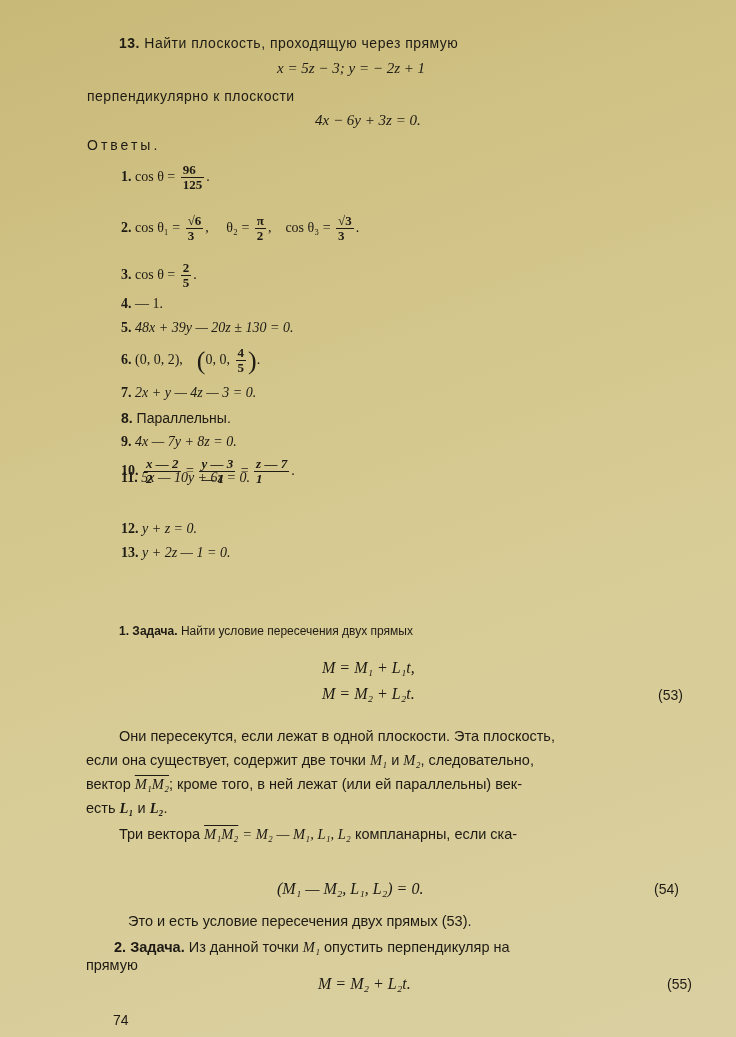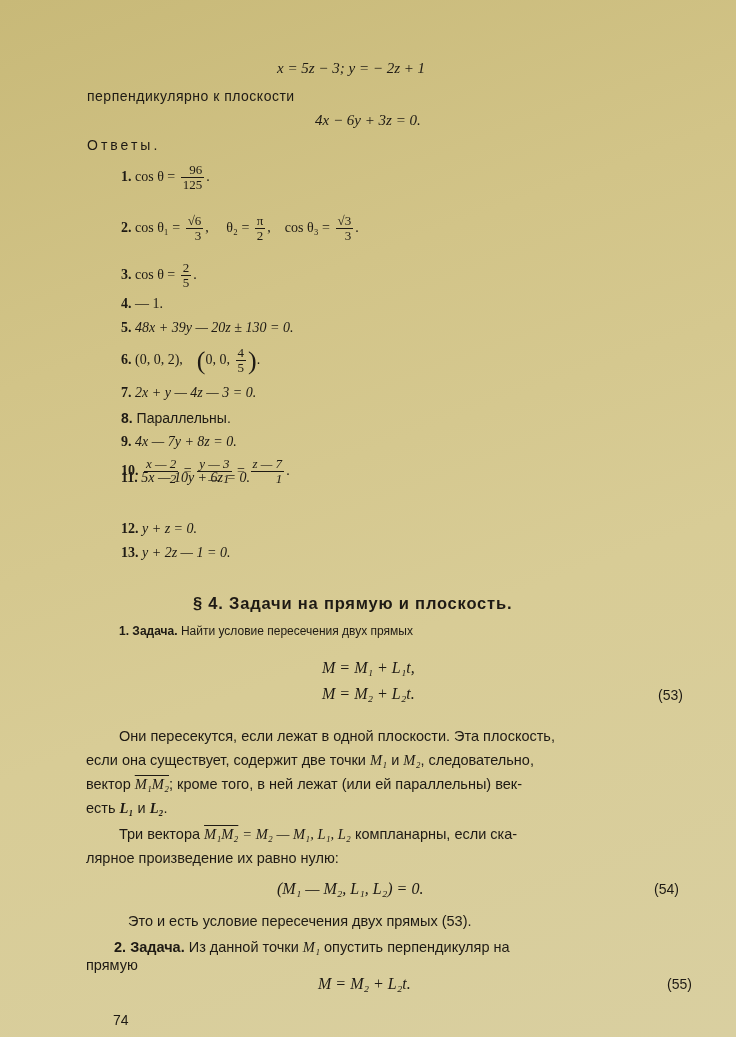--- a/index.html
+++ b/index.html
@@ -9,33 +9,37 @@
     font-family: "Liberation Sans", sans-serif;
     color: #1e1a14;
   }
   .page { position: absolute; left: 0; top: 0; width: 736px; height: 1037px; }
   .ln { position: absolute; white-space: nowrap; font-size: 14px; line-height: 18px; }
   .serif { font-family: "Liberation Serif", serif; }
   .it { font-style: italic; }
   .b { font-weight: bold; }
   .sp { letter-spacing: 0.5px; }
   .wide { letter-spacing: 3px; }
-  .frac { display: inline-block; vertical-align: middle; text-align: right; font-size: 13px; line-height: 14px; margin: 0 2px; }
+  .frac { display: inline-block; vertical-align: middle; text-align: left; font-size: 13px; line-height: 14px; margin: 0 2px; font-weight: bold; }
   .frac .num { display: block; border-bottom: 1.3px solid #1e1a14; padding: 0 2px; }
   .frac .den { display: block; padding: 0 2px; }
   .eqno { position: absolute; white-space: nowrap; font-size: 14px; }
   .pnum { position: absolute; font-size: 14px; }
   .ov { text-decoration: overline; }
   .paren { font-size: 26px; vertical-align: middle; font-weight: 300; }
 </style>
 </head>
 <body>
 
 <div class="page">
 
+  <div class="ln sp" style="left:119px; top:34px;">
+    <span class="b">13.</span>
+    <span>Найти плоскость, проходящую через прямую</span>
+  </div>
   <div class="ln serif it" style="left:277px; top:59px; font-size:15px;">x = 5z − 3;   y = − 2z + 1</div>
   <div class="ln sp" style="left:87px; top:87px;">перпендикулярно к плоскости</div>
   <div class="ln serif it" style="left:315px; top:111px; font-size:15px;">4x − 6y + 3z = 0.</div>
 
   <div class="ln wide" style="left:87px; top:136px;">Ответы.</div>
 
   <div class="ln serif" style="left:121px; top:160px; height:34px; line-height:34px;">
     <span class="b">1.</span>
     <span>cos θ =</span>
     <span class="frac"><span class="num">96</span><span class="den">125</span></span><span>.</span>
@@ -105,21 +109,20 @@
   </div>
   <div class="ln serif" style="left:121px; top:520px;">
     <span class="b">12.</span>
     <span class="it">y + z = 0.</span>
   </div>
   <div class="ln serif" style="left:121px; top:544px;">
     <span class="b">13.</span>
     <span class="it">y + 2z — 1 = 0.</span>
   </div>
 
-  <div class="ln b" style="left:193px; top:594px; font-size:16.5px; letter-spacing:0.8px;">§ 4. Задачи на прямую и плоскость.</div>
 
   <div class="ln" style="left:119px; top:622px; font-size:12px;">
     <span class="b">1.</span>
     <span class="b">Задача.</span>
     <span>Найти условие пересечения двух прямых</span>
   </div>
   <div class="ln serif it" style="left:322px; top:659px; font-size:16px;font-family:Liberation Serif, serif;">M = M₁ + L₁t,</div>
   <div class="ln serif it" style="left:322px; top:685px; font-size:16px;">M = M₂ + L₂t.</div>
   <div class="eqno" style="left:658px; top:687px;">(53)</div>
 
@@ -140,21 +143,20 @@
     <span>и</span>
     <span class="serif it b">L₂</span><span>.</span>
   </div>
 
   <div class="ln" style="left:119px; top:825px; font-size:14.5px;">
     <span>Три вектора</span>
     <span class="serif it ov">M₁M₂</span>
     <span class="serif it">= M₂ — M₁,  L₁,  L₂</span>
     <span>компланарны, если ска-</span>
   </div>
-  <div class="ln" style="left:86px; top:849px; font-size:14.5px;">лярное произведение их равно нулю:</div>
 
   <div class="ln serif it" style="left:277px; top:880px; font-size:16px;">(M₁ — M₂,  L₁,  L₂) = 0.</div>
   <div class="eqno" style="left:654px; top:881px;">(54)</div>
 
   <div class="ln" style="left:119px; top:912px; font-size:14.5px;margin-left:9px;">Это и есть условие пересечения двух прямых (53).</div>
 
   <div class="ln" style="left:114px; top:938px; font-size:14.5px;">
     <span class="b">2.</span>
     <span class="b">Задача.</span>
     <span>Из данной точки</span>

